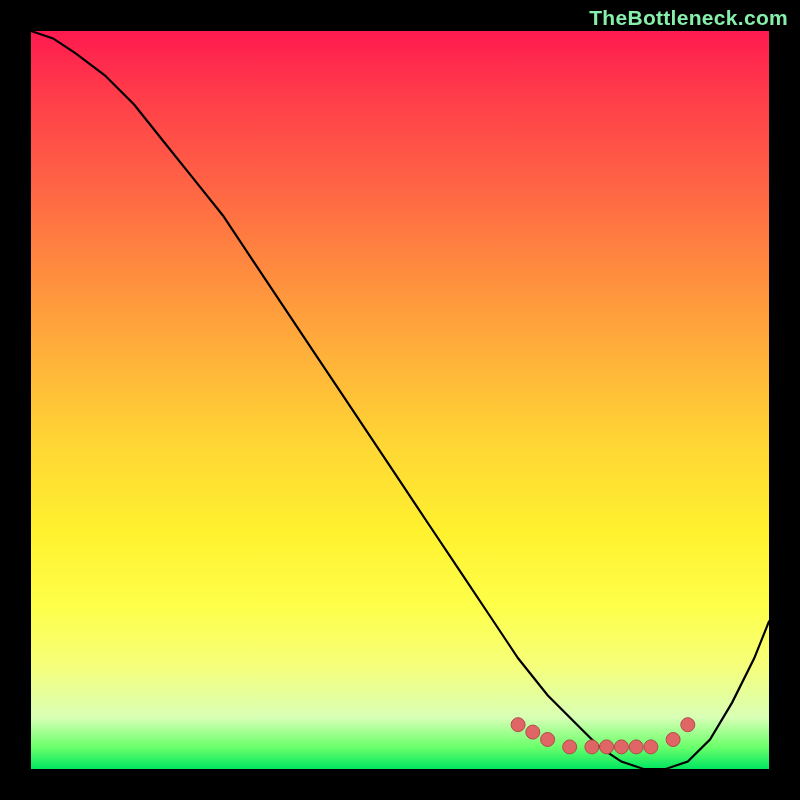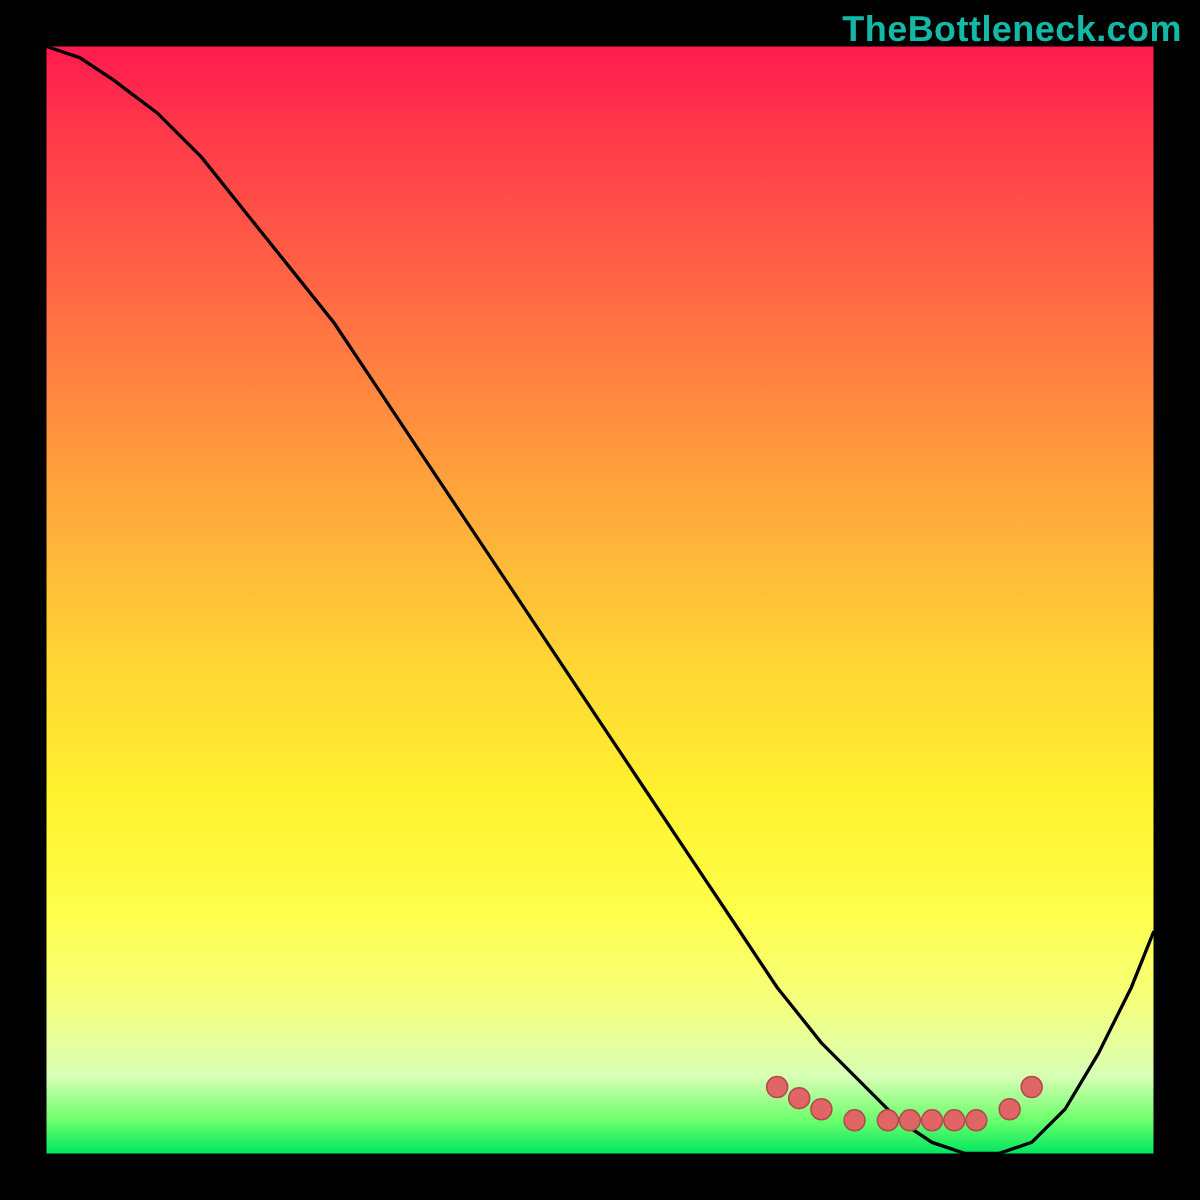--- a/index.html
+++ b/index.html
@@ -35,22 +35,22 @@
       #feff4a 78%,
       #f6ff7a 86%,
       #d8ffb5 93%,
       #6cff6c 97%,
       #00e660 100%);
   }
   .watermark {
     position: absolute;
     top: 6px;
     right: 12px;
-    color: #14b8a6;
-    font-size: 24px;
+    color: #86efac;
+    font-size: 21px;
     font-weight: 600;
     letter-spacing: 0.3px;
     user-select: none;
   }
   svg.curve {
     position: absolute;
     left: 0;
     top: 0;
     width: 738px;
     height: 738px;

